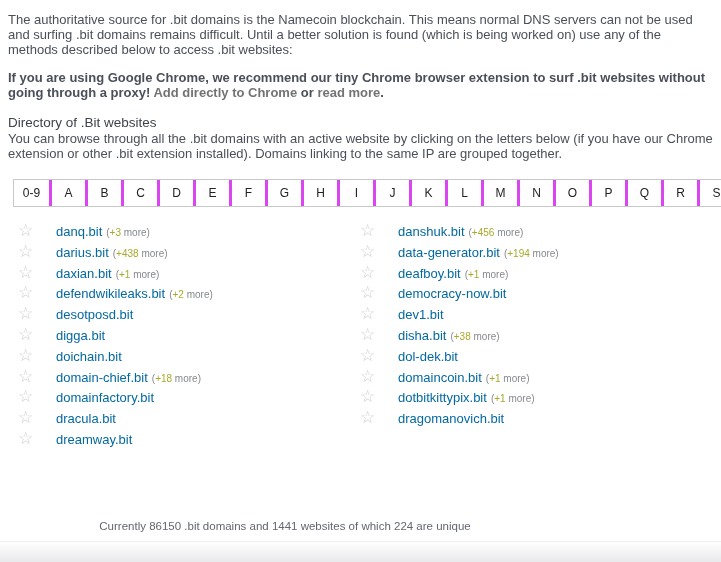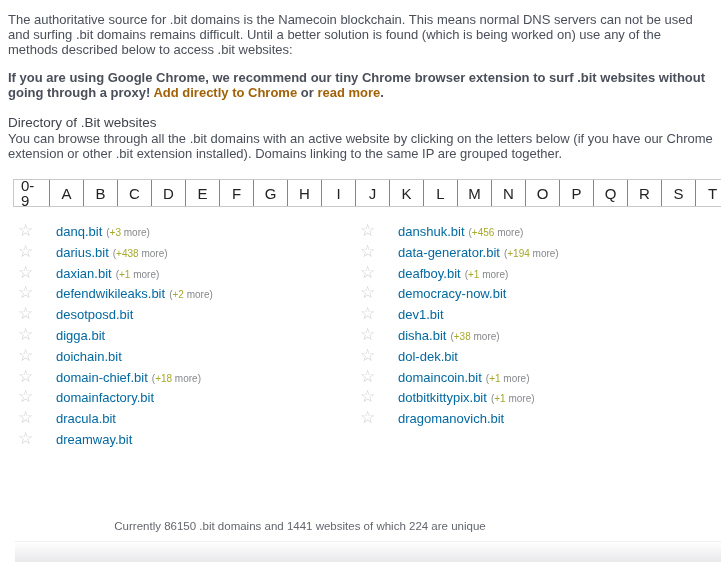--- a/index.html
+++ b/index.html
@@ -32,21 +32,21 @@
     line-height: 15px;
     font-size: 13px;
     color: #4a4f59;
   }
   p.para + p.para { margin-top: 13px; }
   .strong-block {
     font-weight: bold;
     color: #3e434c;
   }
   a.lnk {
-    color: #a16207;
+    color: #737373;
     text-decoration: none;
   }
   a.lnk.bold { font-weight: bold; }
 
   h3.dir-title {
     font-size: 13.5px;
     font-weight: normal;
     color: #3e434c;
     margin: 14px 0 0 0;
     line-height: 17px;
@@ -68,22 +68,22 @@
     border-right: none;
     background: #fff;
     height: 26px;
   }
   .alpha .cell {
     display: flex;
     align-items: center;
     justify-content: center;
     min-width: 21px;
     padding: 0 6px;
-    border-right: 1px solid #d946ef;
-    font-size: 15px;
+    border-right: 3px solid #d946ef;
+    font-size: 12px;
     color: #222;
     font-family: "Liberation Sans", sans-serif;
     line-height: 1;
     cursor: pointer;
     user-select: none;
   }
   .alpha .cell.num { padding: 0 7px; }
 
   
   .listing {
@@ -127,21 +127,21 @@
     text-align: right;
   }
   .more a {
     color: #a7a92b;
     text-decoration: none;
   }
 
   
   .footer {
     position: absolute;
-    left: 15px;
+    left: 0;
     bottom: 0;
     width: 570px;
     height: 46px;
   }
   .footer-text {
     text-align: center;
     font-size: 11.5px;
     color: #63676e;
     padding-top: 4px;
   }

